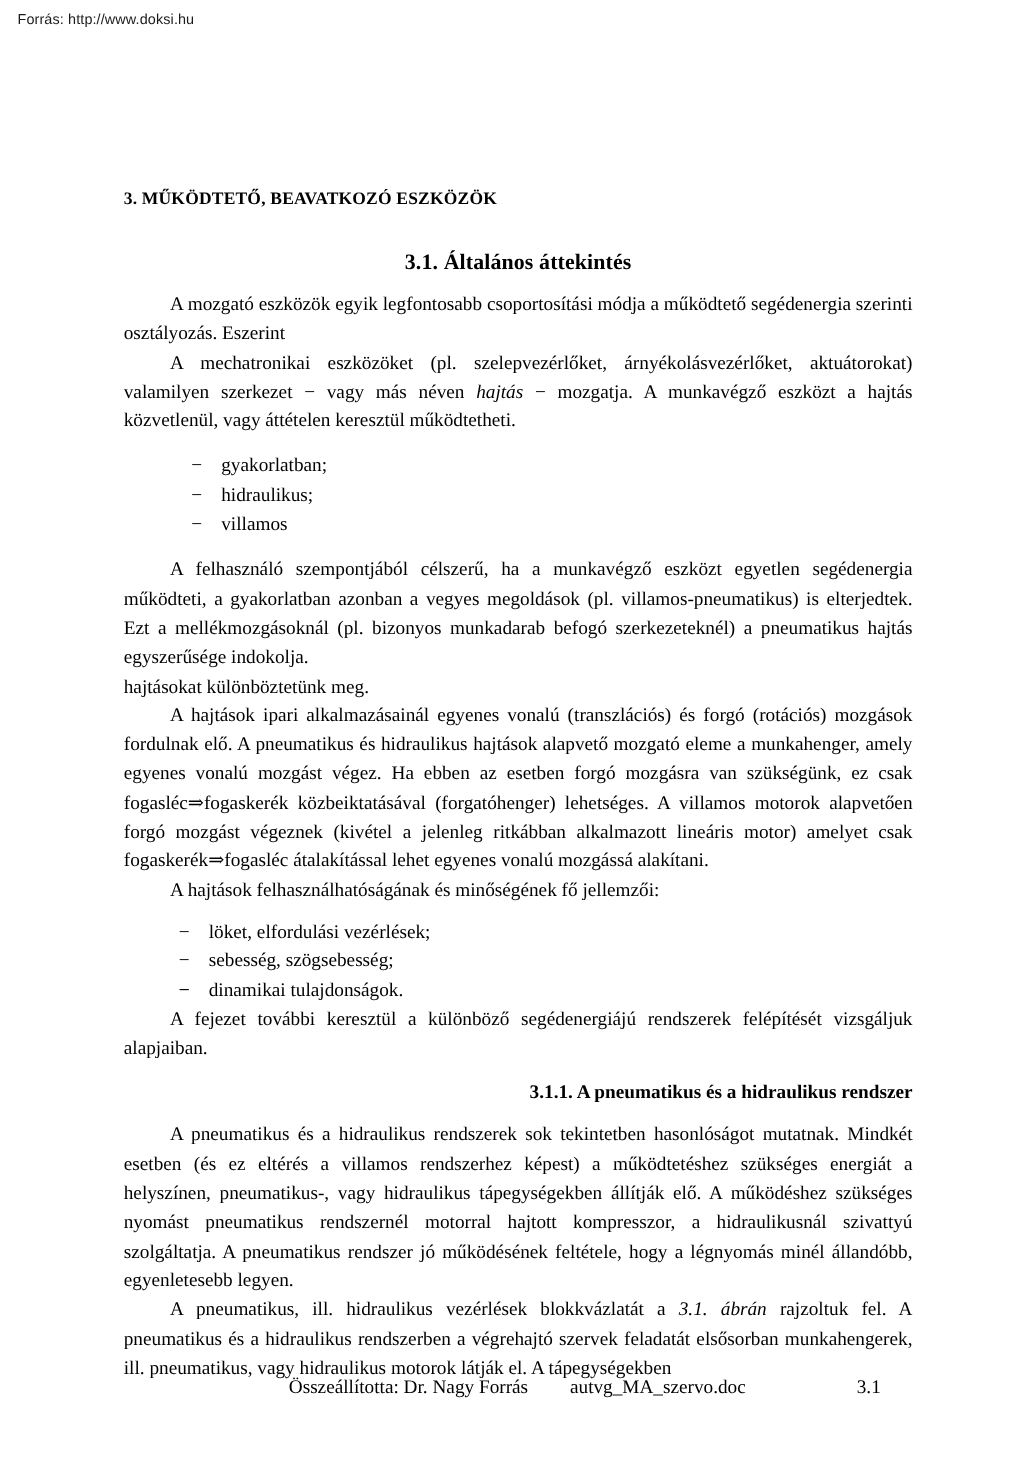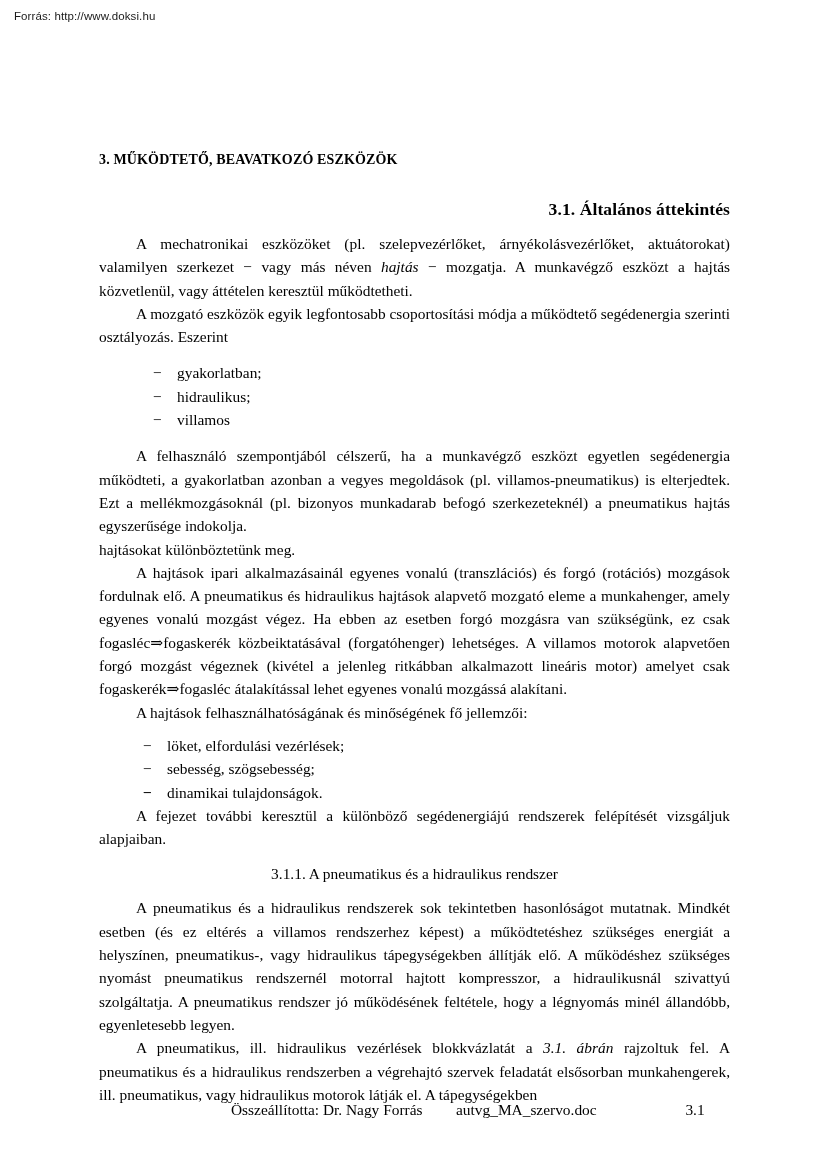--- a/index.html
+++ b/index.html
@@ -50,30 +50,30 @@
     font-size: 14px;
     font-weight: bold;
     line-height: 24px;
     margin: 0 0 26px 0;
     letter-spacing: 0.15px;
   }
 
   .section-heading {
     font-size: 17.5px;
     font-weight: bold;
-    text-align: right;
+    text-align: center;
     line-height: 22px;
     margin: 0 0 12px 0;
     letter-spacing: 0.1px;
   }
 
   .subsection-heading {
     font-size: 15.4px;
-    font-weight: normal;
-    text-align: center;
+    font-weight: bold;
+    text-align: right;
     line-height: 20px;
     margin: 14px 0 12px 0;
   }
 
   p.body-par {
     font-size: 15.4px;
     line-height: 23.3px;
     text-align: justify;
     text-justify: inter-word;
     margin: 0;
@@ -154,23 +154,23 @@
 <div class="page">
 
   <div class="source-line">Forrás: http://www.doksi.hu</div>
 
   <div class="content">
 
     <h1 class="doc-title">3. MŰKÖDTETŐ, BEAVATKOZÓ ESZKÖZÖK</h1>
 
     <h2 class="section-heading">3.1. Általános áttekintés</h2>
 
+    <p class="body-par">A mozgató eszközök egyik legfontosabb csoportosítási módja a működtető segédenergia szerinti osztályozás. Eszerint</p>
+
     <p class="body-par"><span>A mechatronikai eszközöket (pl. szelepvezérlőket, árnyékolásvezérlőket, aktuátorokat) valamilyen szerkezet − vagy más néven </span><span class="italic">hajtás</span><span> − mozgatja. A munkavégző eszközt a hajtás közvetlenül, vagy áttételen keresztül működtetheti.</span></p>
-
-    <p class="body-par">A mozgató eszközök egyik legfontosabb csoportosítási módja a működtető segédenergia szerinti osztályozás. Eszerint</p>
 
     <ul class="dash-list list-a">
       <li><span class="dash">−</span><span>gyakorlatban;</span></li>
       <li><span class="dash">−</span><span>hidraulikus;</span></li>
       <li><span class="dash">−</span><span>villamos</span></li>
     </ul>
 
     <p class="body-par">A felhasználó szempontjából célszerű, ha a munkavégző eszközt egyetlen segédenergia működteti, a gyakorlatban azonban a vegyes megoldások (pl. villamos-pneumatikus) is elterjedtek. Ezt a mellékmozgásoknál (pl. bizonyos munkadarab befogó szerkezeteknél) a pneumatikus hajtás egyszerűsége indokolja.</p>
 
     <p class="body-par noindent">hajtásokat különböztetünk meg.</p>

